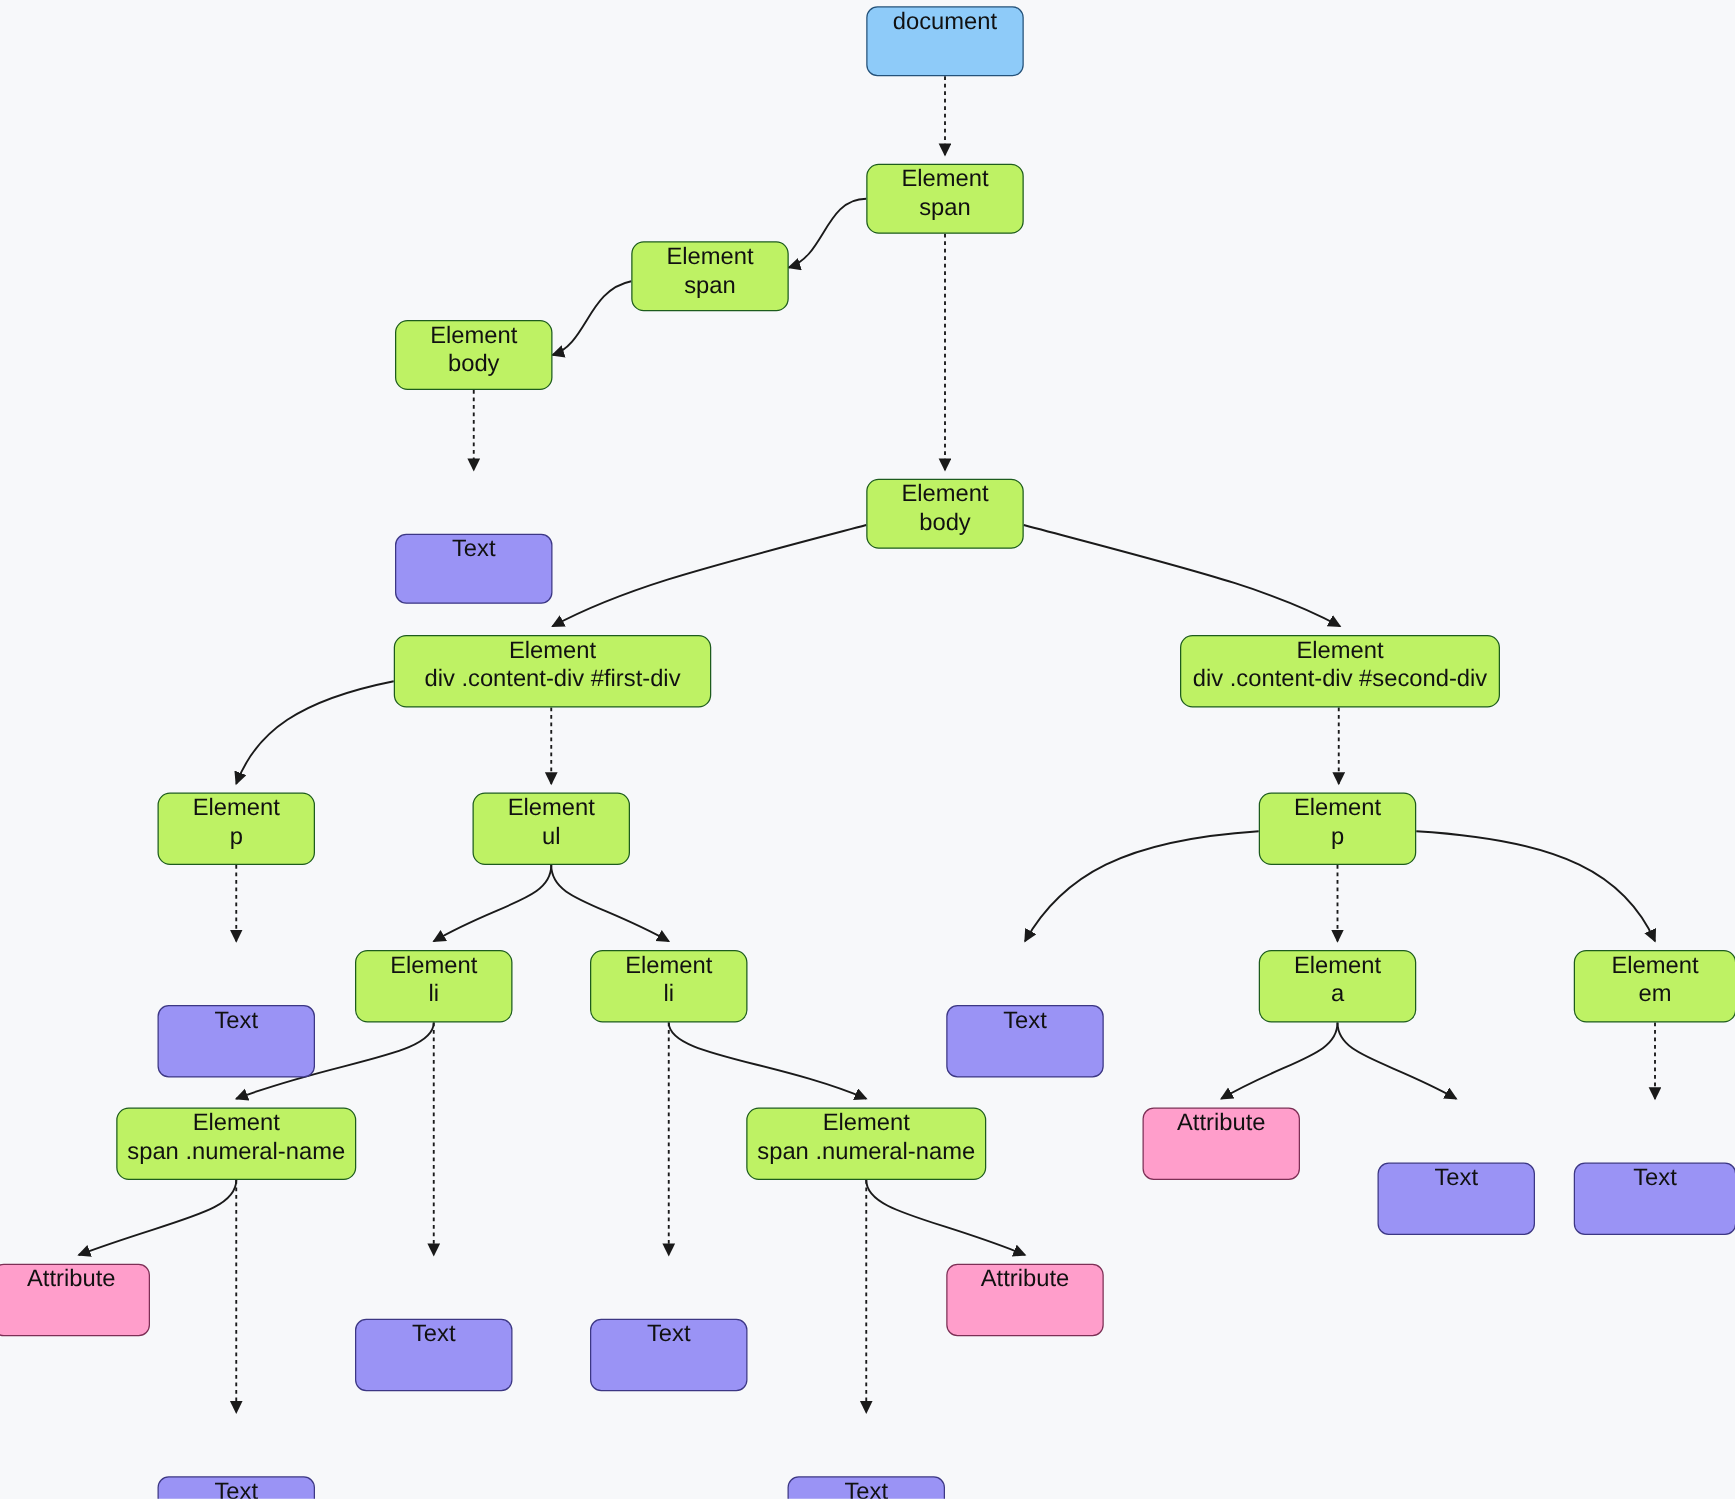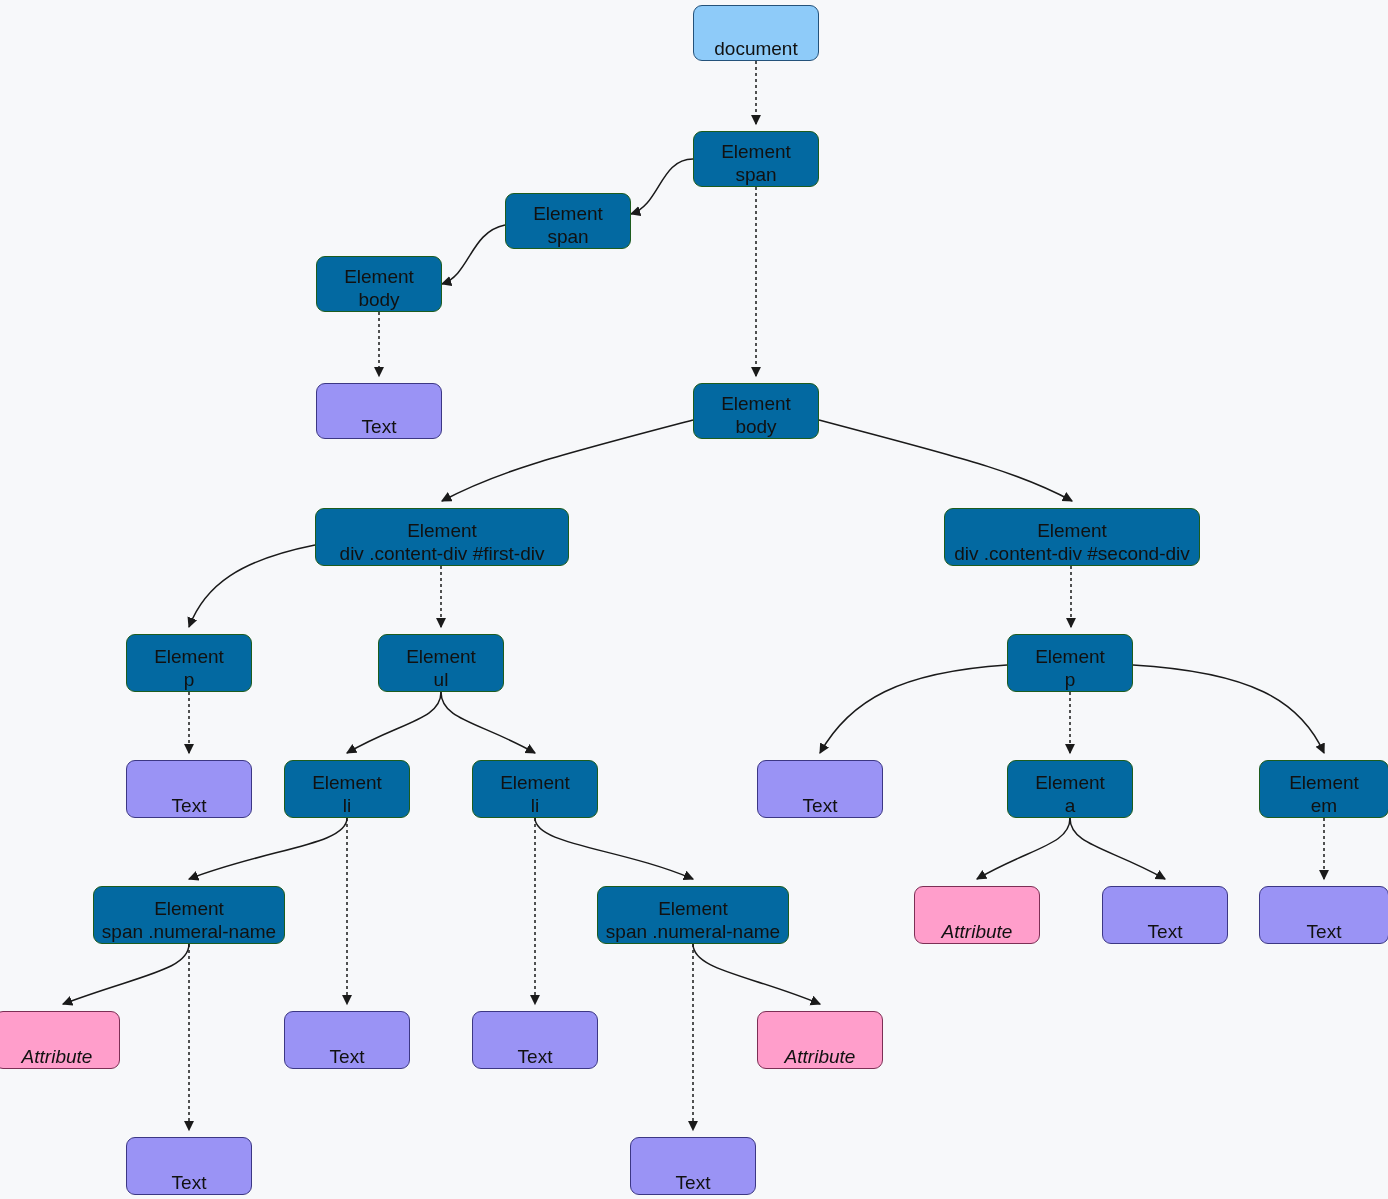--- a/index.html
+++ b/index.html
@@ -31,48 +31,49 @@
     pointer-events: none;
   }
   .node {
     position: absolute;
     box-sizing: border-box;
     border-radius: 9px;
     border: 1.6px solid #2f2f2f;
     display: flex;
     flex-direction: column;
     align-items: center;
-    justify-content: flex-end;
+    justify-content: flex-start;
     text-align: center;
     line-height: 1.22;
     font-size: 19px;
     color: #111111;
     z-index: 2;
     box-shadow: 0 0 0 rgba(0,0,0,0);
   }
   .node .l1, .node .l2 {
     display: block;
     white-space: nowrap;
   }
   .node-document {
     background: #8ecbf9;
     border-color: #24527a;
   }
   .node-element {
-    background: #0369a1;
+    background: #bef264;
     border-color: #1d5c1d;
+    border-radius: 10px;
   }
   .node-text {
     background: #9a93f5;
     border-color: #3c3784;
+    margin-top: 44px;
   }
   .node-attribute {
     background: #ff9ecb;
     border-color: #7c2f55;
-    font-style: italic;
   }
 </style>
 </head>
 <body>
 
 <div id="diagram">
   <svg id="edges" viewBox="0 0 1388 1199" xmlns="http://www.w3.org/2000/svg">
     <defs>
       <marker id="arrowhead" markerWidth="9" markerHeight="9" refX="6.2" refY="3.4" orient="auto" markerUnits="strokeWidth">
         <path d="M0,0 L7,3.4 L0,6.8 z" fill="#1a1a1a"></path>

